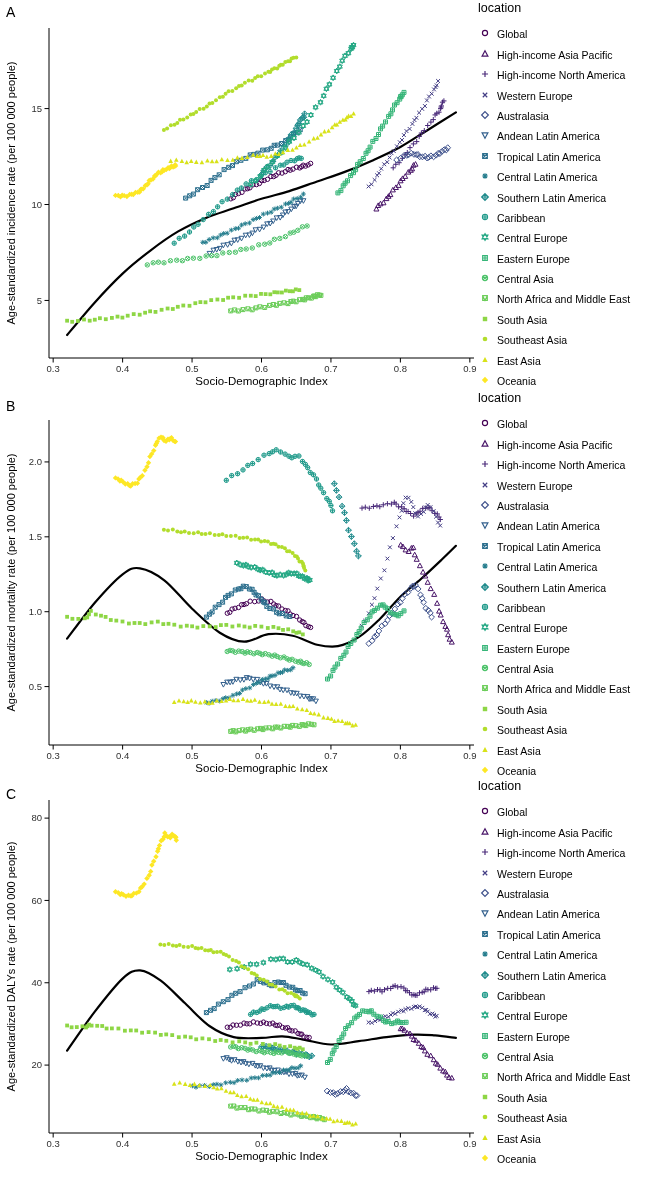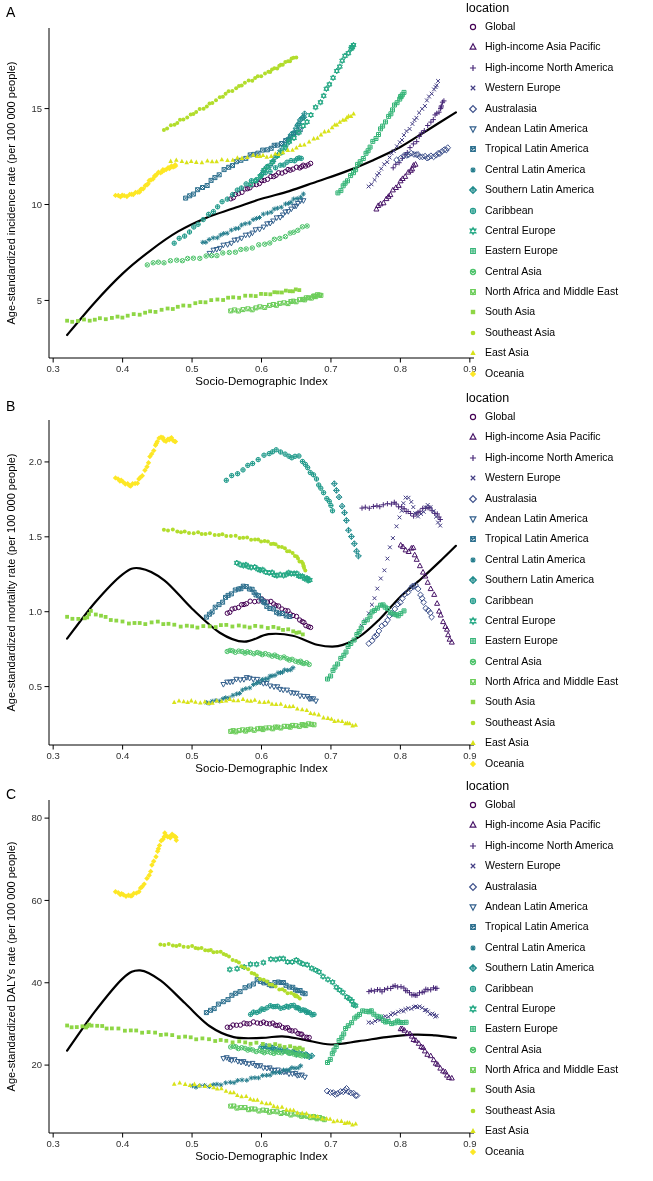--- a/index.html
+++ b/index.html
@@ -1,24 +1,24 @@
 <!DOCTYPE html>
 <html><head>
 <meta charset="utf-8">
 <style>
   html,body{margin:0;padding:0;background:#ffffff;}
   body{font-family:"Liberation Sans","DejaVu Sans",sans-serif;}
   .figure{position:relative;width:653px;height:1181px;background:#ffffff;overflow:hidden;}
   .figure svg.canvas{position:absolute;left:0;top:0;}
   svg text{font-family:"Liberation Sans","DejaVu Sans",sans-serif;}
   .panel-letter{position:absolute;left:6px;font-size:14px;color:#000;}
-  .legend{position:absolute;left:464px;width:169px;}
+  .legend{position:absolute;left:476px;width:169px;}
   .legend-title{font-size:12.5px;color:#000;margin:0 0 5px 2px;}
   .legend-items{list-style:none;margin:0;padding:0;}
-  .legend-item{display:flex;align-items:flex-start;height:20.4px;}
+  .legend-item{display:flex;align-items:flex-end;height:20.4px;}
   .legend-swatch{width:14px;height:14px;flex:0 0 14px;margin-left:2px;}
   .legend-label{font-size:10.5px;color:#000;margin-left:5px;white-space:nowrap;}
 </style>
 </head>
 <body>
 
 <div class="figure">
   <svg class="canvas" id="plot-svg" width="653" height="1181" viewBox="0 0 653 1181">
       <defs>
         <path id="mk-0" d="M -2.2 0 A 2.2 2.2 0 1 0 2.2 0 A 2.2 2.2 0 1 0 -2.2 0" fill="none" stroke="currentColor" stroke-width="1"></path>

